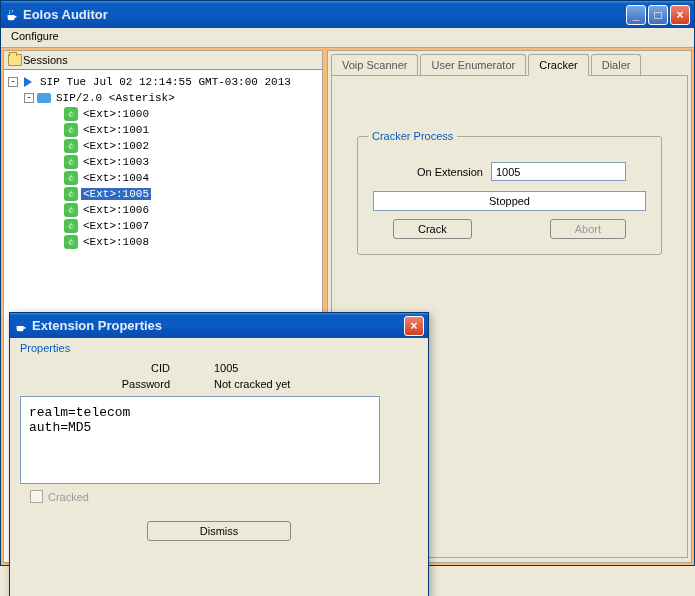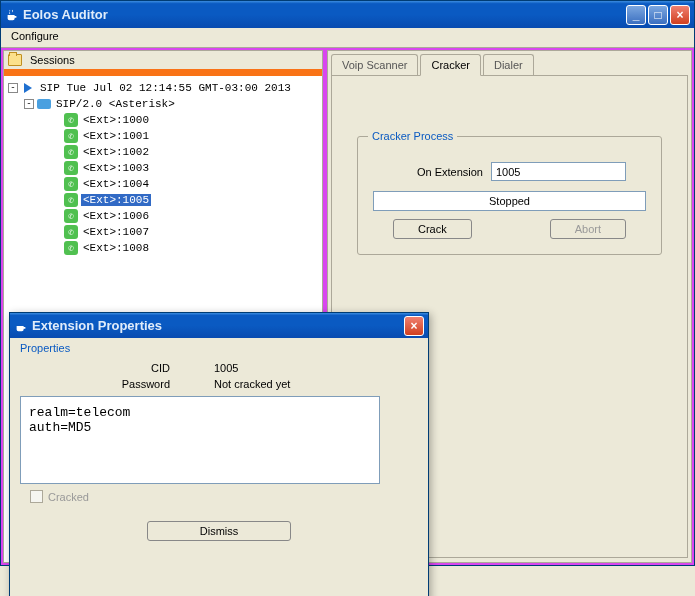--- a/index.html
+++ b/index.html
@@ -1,34 +1,34 @@
 <!DOCTYPE html>
 <html><head>
 <meta charset="utf-8">
 <style>
   * { box-sizing: border-box; margin: 0; padding: 0; }
   body { font-family: Tahoma, sans-serif; font-size: 11px; background: #ece9d8; width: 695px; height: 596px; overflow: hidden; }
   
-  .window { width: 695px; height: 566px; background: #d946ef; border: 1px solid #003c74; position: relative; }
+  .window { width: 695px; height: 566px; background: #fdba74; border: 1px solid #003c74; position: relative; }
   
   .titlebar { height: 27px; background: linear-gradient(to bottom, #3b8ce0 0%, #0a5ac2 10%, #0a5ac2 50%, #084bb0 100%); color: white; display: flex; align-items: center; padding: 0 4px; }
   .titlebar-icon { width: 16px; height: 16px; margin-right: 4px; display: flex; align-items: center; justify-content: center; }
   .titlebar-text { flex: 1; font-weight: bold; color: #e0ecfa; font-size: 13px; }
   .titlebar-buttons { display: flex; gap: 2px; }
   .titlebar-btn { width: 20px; height: 20px; border: 1px solid #fff; border-radius: 3px; display: flex; align-items: center; justify-content: center; font-weight: bold; font-size: 12px; cursor: pointer; }
   .btn-min, .btn-max { background: linear-gradient(to bottom, #7ba7e0, #3b6fc0); color: white; }
   .btn-close { background: linear-gradient(to bottom, #f08070, #d04020); color: white; }
   
   .menubar { height: 20px; background: #ece9d8; border-bottom: 1px solid #aca899; padding: 2px 4px; }
   .menu-item { padding: 2px 6px; cursor: pointer; }
   
   .content { display: flex; height: calc(100% - 47px); }
   
   .left-panel { width: 320px; background: white; border: 1px solid #aca899; margin: 2px; display: flex; flex-direction: column; }
-  .sessions-header { background: #ece9d8; border-bottom: 7px solid #f97316; padding: 3px 4px; display: flex; align-items: center; gap: 8px; }
+  .sessions-header { background: #ece9d8; border-bottom: 1px solid #f97316; padding: 3px 4px; display: flex; align-items: center; gap: 1px; }
   .folder-icon { width: 14px; height: 12px; background: #fce18b; border: 1px solid #c09020; border-radius: 1px; position: relative; }
   .folder-icon::before { content: ''; position: absolute; top: -3px; left: 0; width: 6px; height: 3px; background: #fce18b; border: 1px solid #c09020; border-bottom: none; }
   
   .tree { padding: 4px; font-family: 'Courier New', monospace; font-size: 11px; overflow-y: auto; }
   .tree-node { display: flex; align-items: center; padding: 1px 0; white-space: nowrap; cursor: pointer; }
   .tree-toggle { width: 10px; height: 10px; border: 1px solid #888; background: white; display: inline-flex; align-items: center; justify-content: center; font-size: 9px; line-height: 1; margin-right: 3px; cursor: pointer; }
   .tree-icon { width: 14px; height: 14px; margin-right: 3px; display: inline-flex; align-items: center; justify-content: center; }
   .play-icon { width: 0; height: 0; border-left: 8px solid #2070d0; border-top: 5px solid transparent; border-bottom: 5px solid transparent; }
   .sip-icon { width: 14px; height: 10px; background: #4aa0e0; border-radius: 2px; }
   .phone-icon { width: 14px; height: 14px; background: #50c050; border-radius: 3px; display: flex; align-items: center; justify-content: center; font-size: 9px; color: white; }
@@ -167,20 +167,21 @@
               </span>
               <span class="tree-label">&lt;Ext&gt;:1008</span>
             </div>
           </div>
       </div>
     </div>
 
     <div class="right-panel">
       <div class="tabs" id="tabs-container">
           <div class="tab">Voip Scanner</div>
+          <div class="tab">User Enumerator</div>
           <div class="tab active">Cracker</div>
           <div class="tab">Dialer</div>
         </div>
       <div class="tab-content">
         <div class="fieldset">
           <span class="legend">Cracker Process</span>
           <div class="field-row">
             <span class="field-label">On Extension</span>
             <input class="field-input" value="1005" style="">
           </div>

